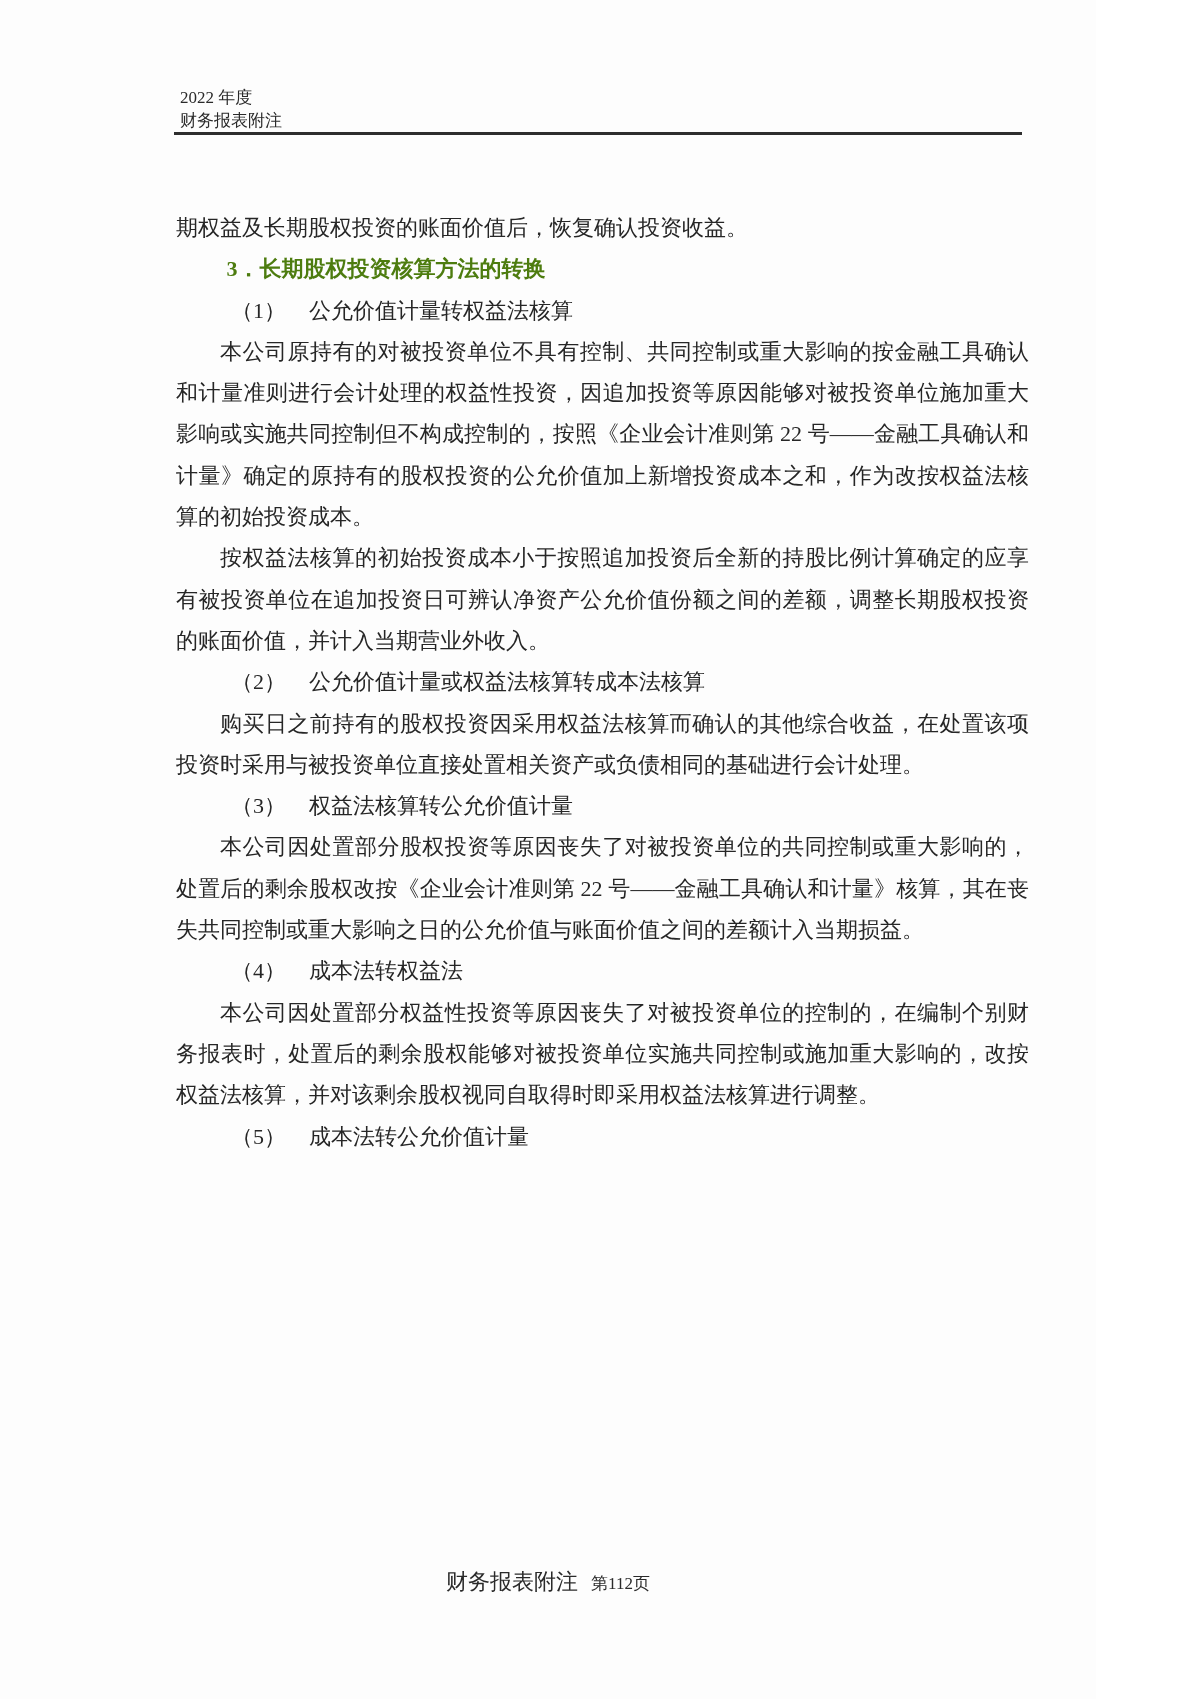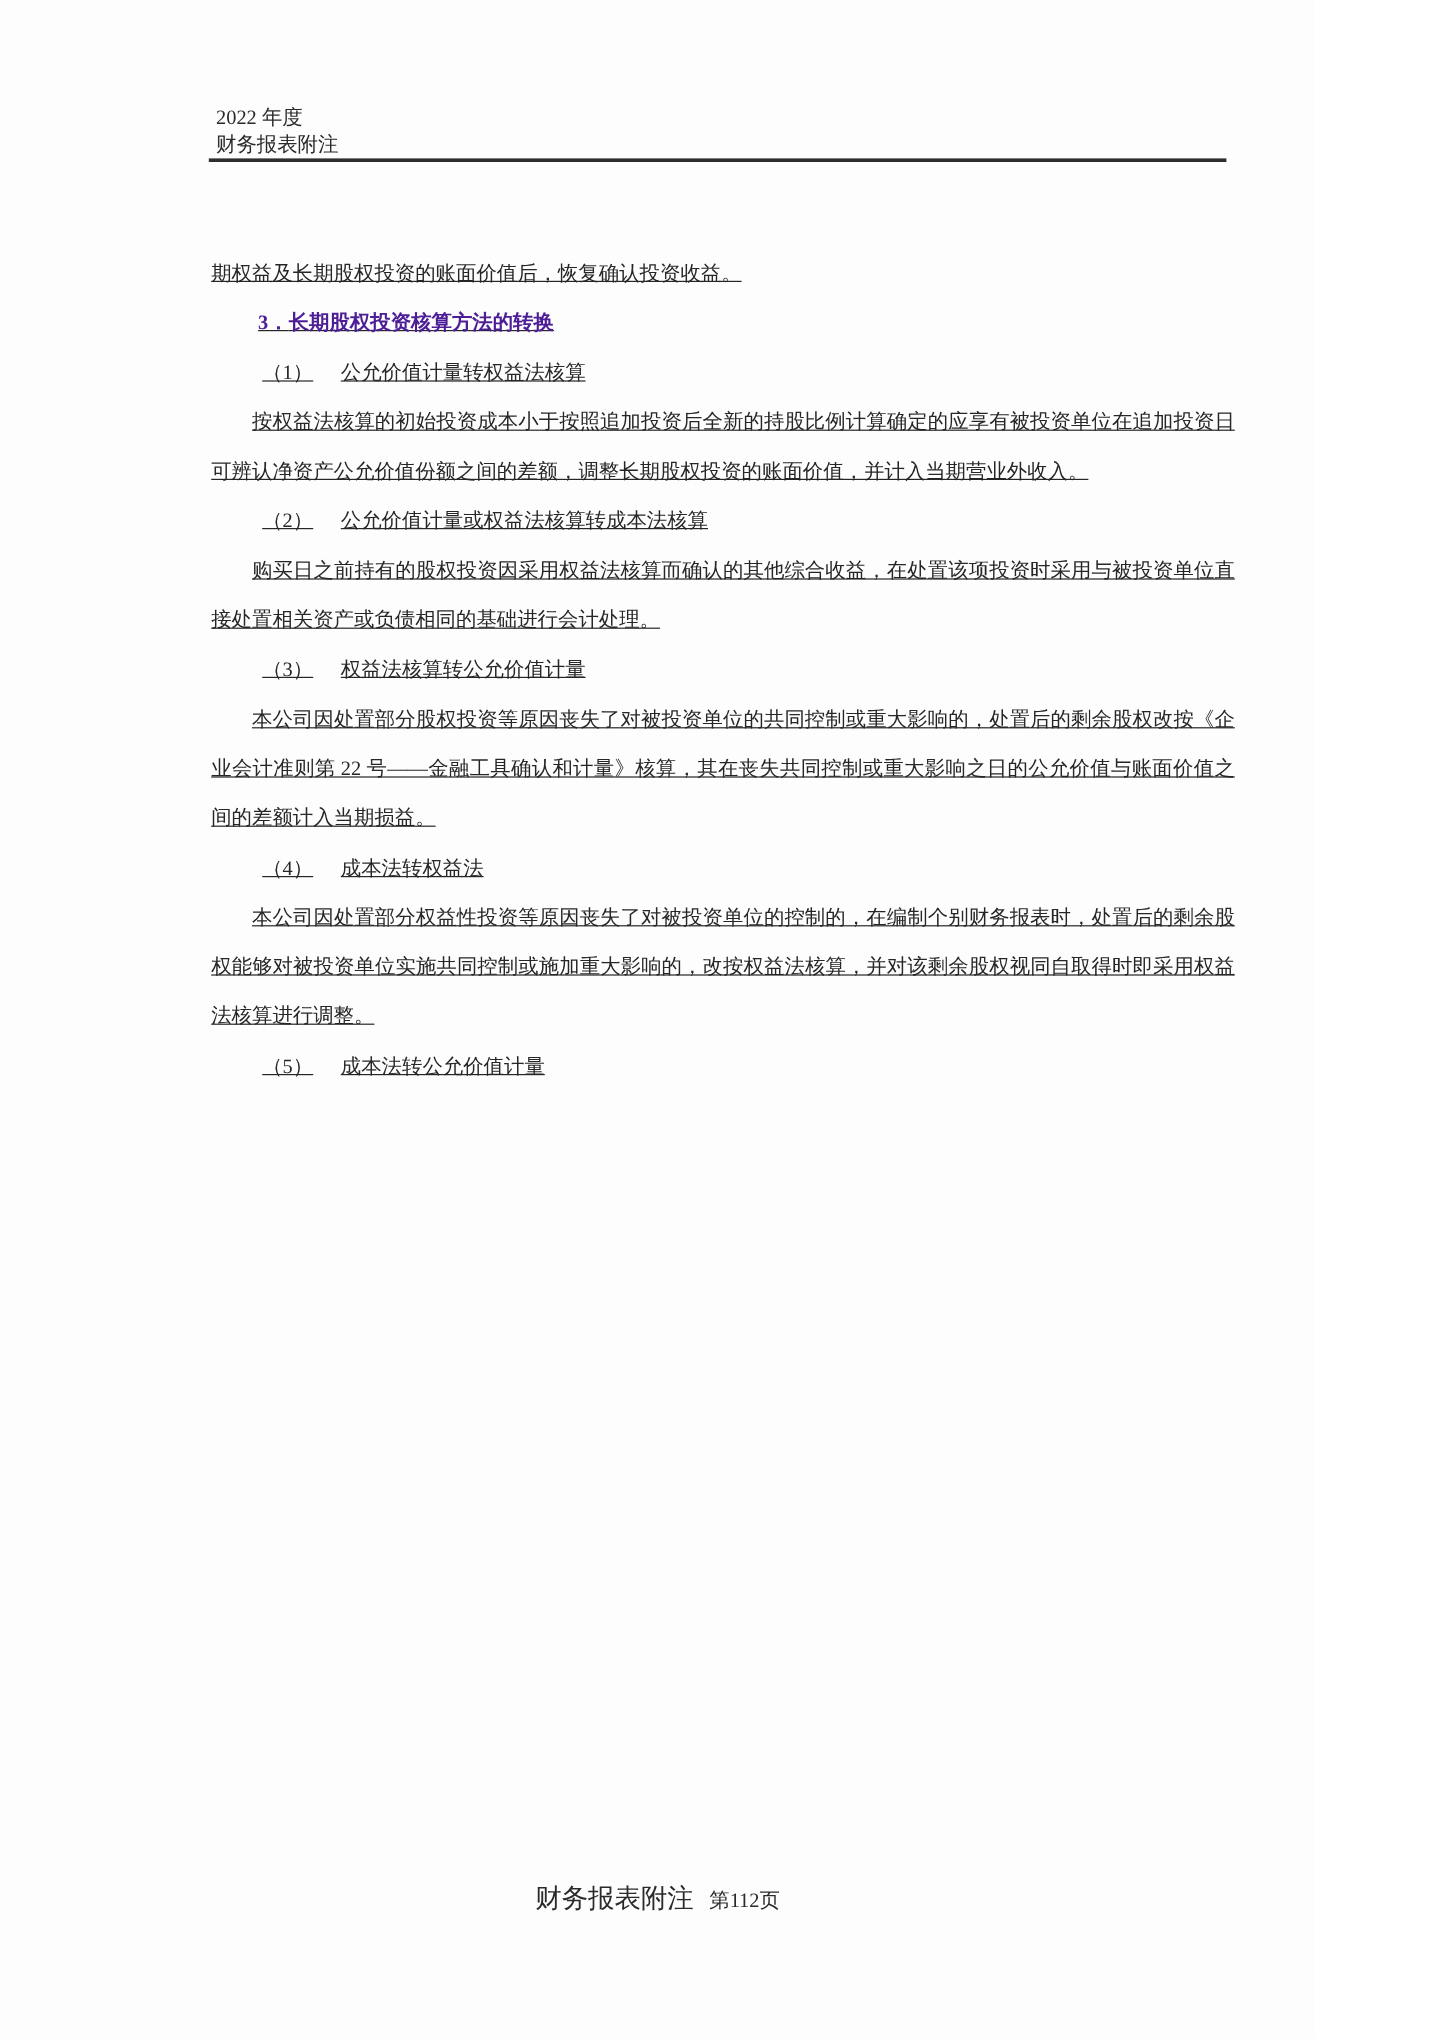--- a/index.html
+++ b/index.html
@@ -28,34 +28,33 @@
     top: 132px;
     width: 848px;
     height: 3px;
     background: #2e2e2e;
   }
   .doc-body {
     position: absolute;
     left: 176px;
     top: 207px;
     width: 853px;
-    font-size: 17px;
+    font-size: 22px;
     line-height: 41.3px;
     text-align: justify;
     text-justify: inter-ideograph;
     color: #262626;
-    text-decoration: underline;
   }
   .doc-body p { margin: 0; padding: 0; }
   .para { text-indent: 2em; }
   .cont { text-indent: 0; }
   .sect-heading {
     text-indent: 2.3em;
     font-weight: bold;
-    color: #4c1d95;
+    color: #4d7c0f;
   }
   .sub-heading { text-indent: 2.5em; }
   .sub-heading .sub-num { margin-right: 23px; }
   .page-footer {
     position: absolute;
     left: 0;
     right: 0;
     top: 1567px;
     text-align: center;
     white-space: nowrap;
@@ -84,20 +83,21 @@
   <div class="header-rule"></div>
 
   <div class="doc-body">
 
     <p class="cont">期权益及长期股权投资的账面价值后，恢复确认投资收益。</p>
 
     <p class="sect-heading"><span>3．</span><span>长期股权投资核算方法的转换</span></p>
 
     <p class="sub-heading"><span class="sub-num">（1）</span><span>公允价值计量转权益法核算</span></p>
 
+    <p class="para">本公司原持有的对被投资单位不具有控制、共同控制或重大影响的按金融工具确认和计量准则进行会计处理的权益性投资，因追加投资等原因能够对被投资单位施加重大影响或实施共同控制但不构成控制的，按照《企业会计准则第 22 号——金融工具确认和计量》确定的原持有的股权投资的公允价值加上新增投资成本之和，作为改按权益法核算的初始投资成本。</p>
     <p class="para">按权益法核算的初始投资成本小于按照追加投资后全新的持股比例计算确定的应享有被投资单位在追加投资日可辨认净资产公允价值份额之间的差额，调整长期股权投资的账面价值，并计入当期营业外收入。</p>
 
     <p class="sub-heading"><span class="sub-num">（2）</span><span>公允价值计量或权益法核算转成本法核算</span></p>
 
     <p class="para">购买日之前持有的股权投资因采用权益法核算而确认的其他综合收益，在处置该项投资时采用与被投资单位直接处置相关资产或负债相同的基础进行会计处理。</p>
 
     <p class="sub-heading"><span class="sub-num">（3）</span><span>权益法核算转公允价值计量</span></p>
 
     <p class="para">本公司因处置部分股权投资等原因丧失了对被投资单位的共同控制或重大影响的，处置后的剩余股权改按《企业会计准则第 22 号——金融工具确认和计量》核算，其在丧失共同控制或重大影响之日的公允价值与账面价值之间的差额计入当期损益。</p>
 

